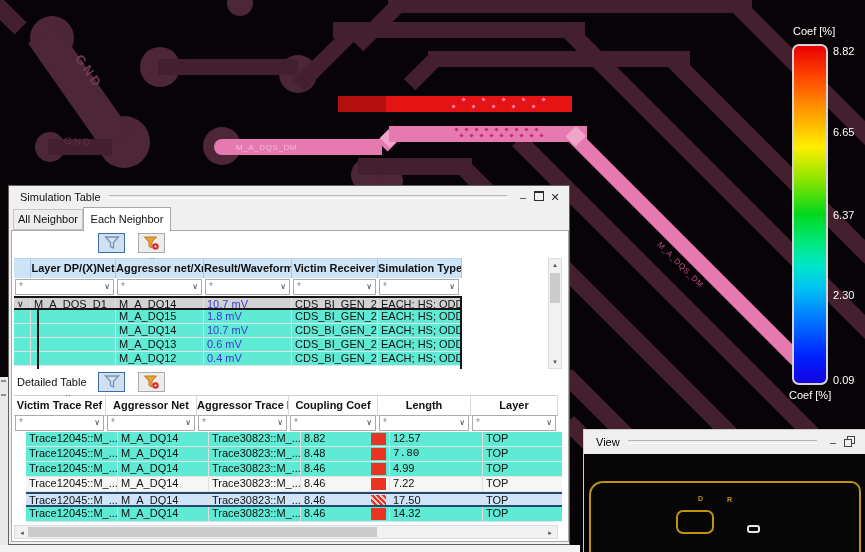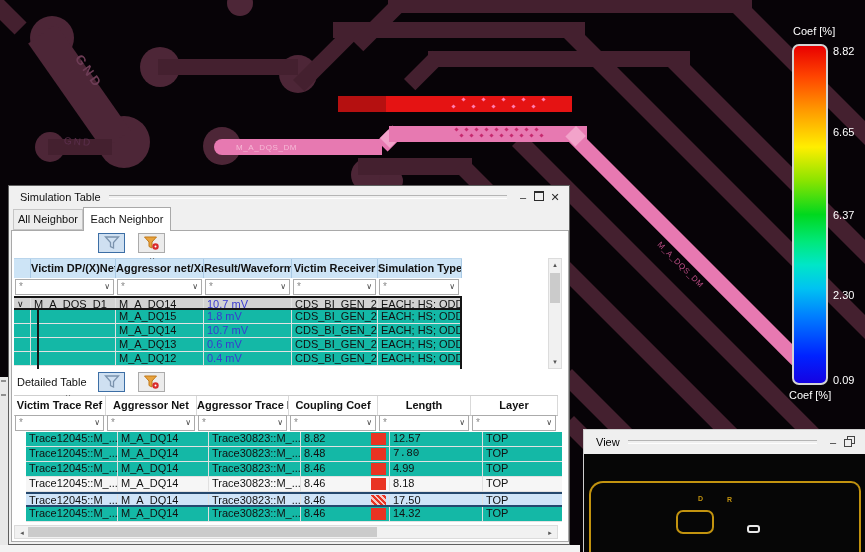--- a/index.html
+++ b/index.html
@@ -42,21 +42,21 @@
   .sum .hrow{left:0;top:0;width:448px;height:19px;background:#cde4f6;border-top:1px solid #b9d5ec;}
   .sum .hcell{border-right:1px solid #a9c9e4;}
   .det .hrow{left:0;top:0;width:544px;height:19px;background:#fff;border-top:1px solid #cfcfcf;border-bottom:1px solid #bfbfbf;}
   .det .hcell{border-right:1px solid #d9d9d9;}
   .sortcaret{position:absolute;top:-4px;font-size:9px;color:#555;z-index:2;}
   .frow{position:absolute;display:flex;gap:3px;padding-left:1px;align-items:center;height:19px;}
   .fbox{position:relative;height:16px;box-sizing:border-box;border:1px solid #ababab;background:#fff;}
   .fbox .star{position:absolute;left:3px;top:1px;color:#8a8a8a;font-size:10px;}
   .fbox .chev{position:absolute;right:3px;top:2px;color:#444;font-size:8px;}
   .rows{position:absolute;overflow:hidden;}
-  .srow,.drow{display:flex;box-sizing:border-box;border-bottom:1px solid #e2e2e2;background:#14b8a6;}
+  .srow,.drow{display:flex;box-sizing:border-box;border-bottom:1px solid #e2e2e2;background:#5eead4;}
   .srow{height:14px;line-height:12px;}
   .drow{height:15px;line-height:13px;}
   .drow:nth-child(4){background:#f6f6f6;}
   .srow.sel{background:#d2d2d2;border-top:2px solid #151515;border-bottom:2px solid #151515;}
   .drow.sel{background:#cfe4f8;border-top:2px solid #24486e;border-bottom:2px solid #24486e;}
   .sc,.dc{box-sizing:border-box;overflow:hidden;white-space:nowrap;padding:0 3px;border-right:1px solid #e0e0e0;position:relative;}
   .link{color:#3a3ad0;}
   .swatch{position:absolute;right:3px;top:1px;width:15px;height:12px;background:#e93323;}
   .swatch.hatch{background:repeating-linear-gradient(45deg,#e93323 0 2px,#f6c9c2 2px 4px);}
   .grpline{position:absolute;background:#151515;}
@@ -203,21 +203,21 @@
       <svg width="17" height="15" viewBox="0 0 17 15">
         <path d="M1.5 1 H13.5 L9 6 V12 L6 10.5 V6 Z" fill="#e8a33d" stroke="#c07818" stroke-width="1"></path>
         <circle cx="12.5" cy="10.5" r="3.2" fill="#d92b2b"></circle>
           <circle cx="12.5" cy="10.5" r="1" fill="#fff"></circle>
       </svg>
     </div>
 
     <div class="tbl sum" style="left:5px;top:72px;width:548px;height:111px;z-index:2;">
       <div class="hrow" id="sum-head">
           <div class="hcell" style="width: 17px;"></div>
-          <div class="hcell" style="width: 85px;">Victim DP/(X)Net</div>
+          <div class="hcell" style="width: 85px;">Layer DP/(X)Net</div>
           <div class="hcell" style="width: 88px;">Aggressor net/Xnet</div>
           <div class="hcell" style="width: 88px;">Result/Waveform Lib</div>
           <div class="hcell" style="width: 86px;">Victim Receiver</div>
           <div class="hcell" style="width: 84px;">Simulation Type</div>
         </div>
       <span class="sortcaret" style="left:136px;">^</span>
       <div class="frow" id="sum-filters" style="left:0;top:19px;width:448px;">
           <div class="fbox" style="width: 99px;">
             <span class="star">*</span>
             <span class="chev">∨</span>
@@ -363,21 +363,21 @@
             <div class="dc" style="width: 92px;">Trace30823::M_...</div>
             <div class="dc" style="width: 89px;">8.46<span class="swatch"></span></div>
             <div class="dc" style="width: 93px;">4.99</div>
             <div class="dc" style="width: 87px;">TOP</div>
           </div>
           <div class="drow">
             <div class="dc" style="width: 92px;">Trace12045::M_...</div>
             <div class="dc" style="width: 91px;">M_A_DQ14</div>
             <div class="dc" style="width: 92px;">Trace30823::M_...</div>
             <div class="dc" style="width: 89px;">8.46<span class="swatch"></span></div>
-            <div class="dc" style="width: 93px;">8.18</div>
+            <div class="dc" style="width: 93px;">7.22</div>
             <div class="dc" style="width: 87px;">TOP</div>
           </div>
           <div class="drow sel">
             <div class="dc" style="width: 92px;">Trace12045::M_...</div>
             <div class="dc" style="width: 91px;">M_A_DQ14</div>
             <div class="dc" style="width: 92px;">Trace30823::M_...</div>
             <div class="dc" style="width: 89px;">8.46<span class="swatch hatch"></span></div>
             <div class="dc" style="width: 93px;">17.50</div>
             <div class="dc" style="width: 87px;">TOP</div>
           </div>

